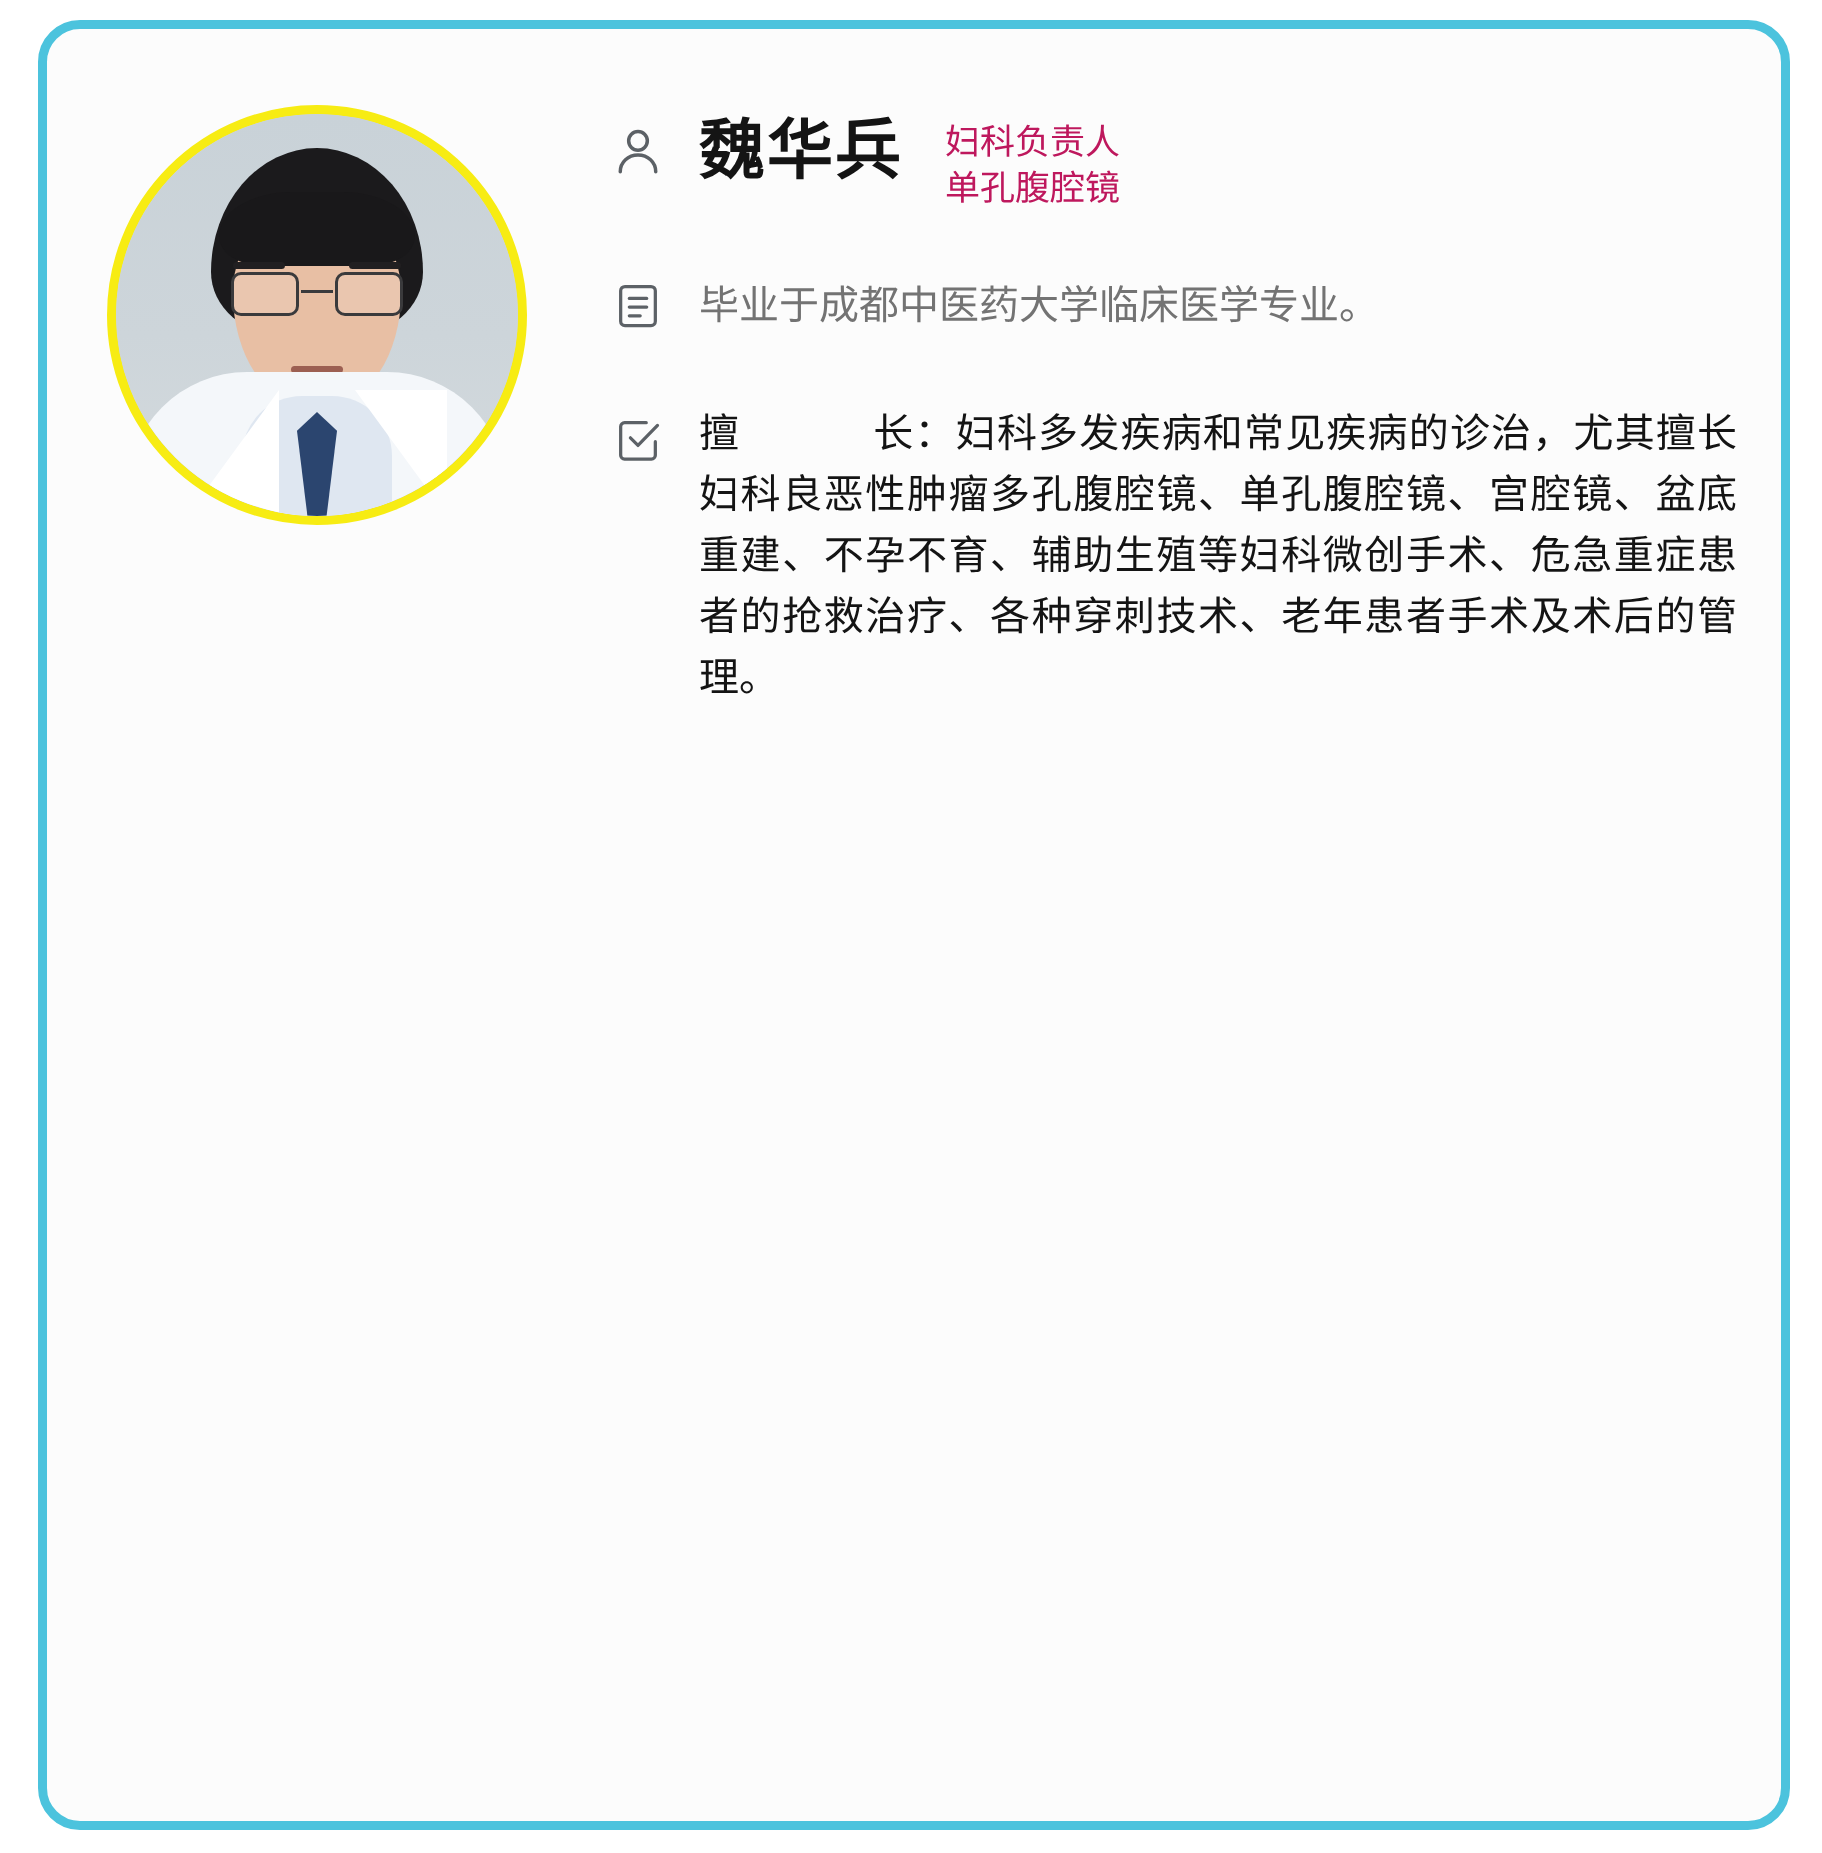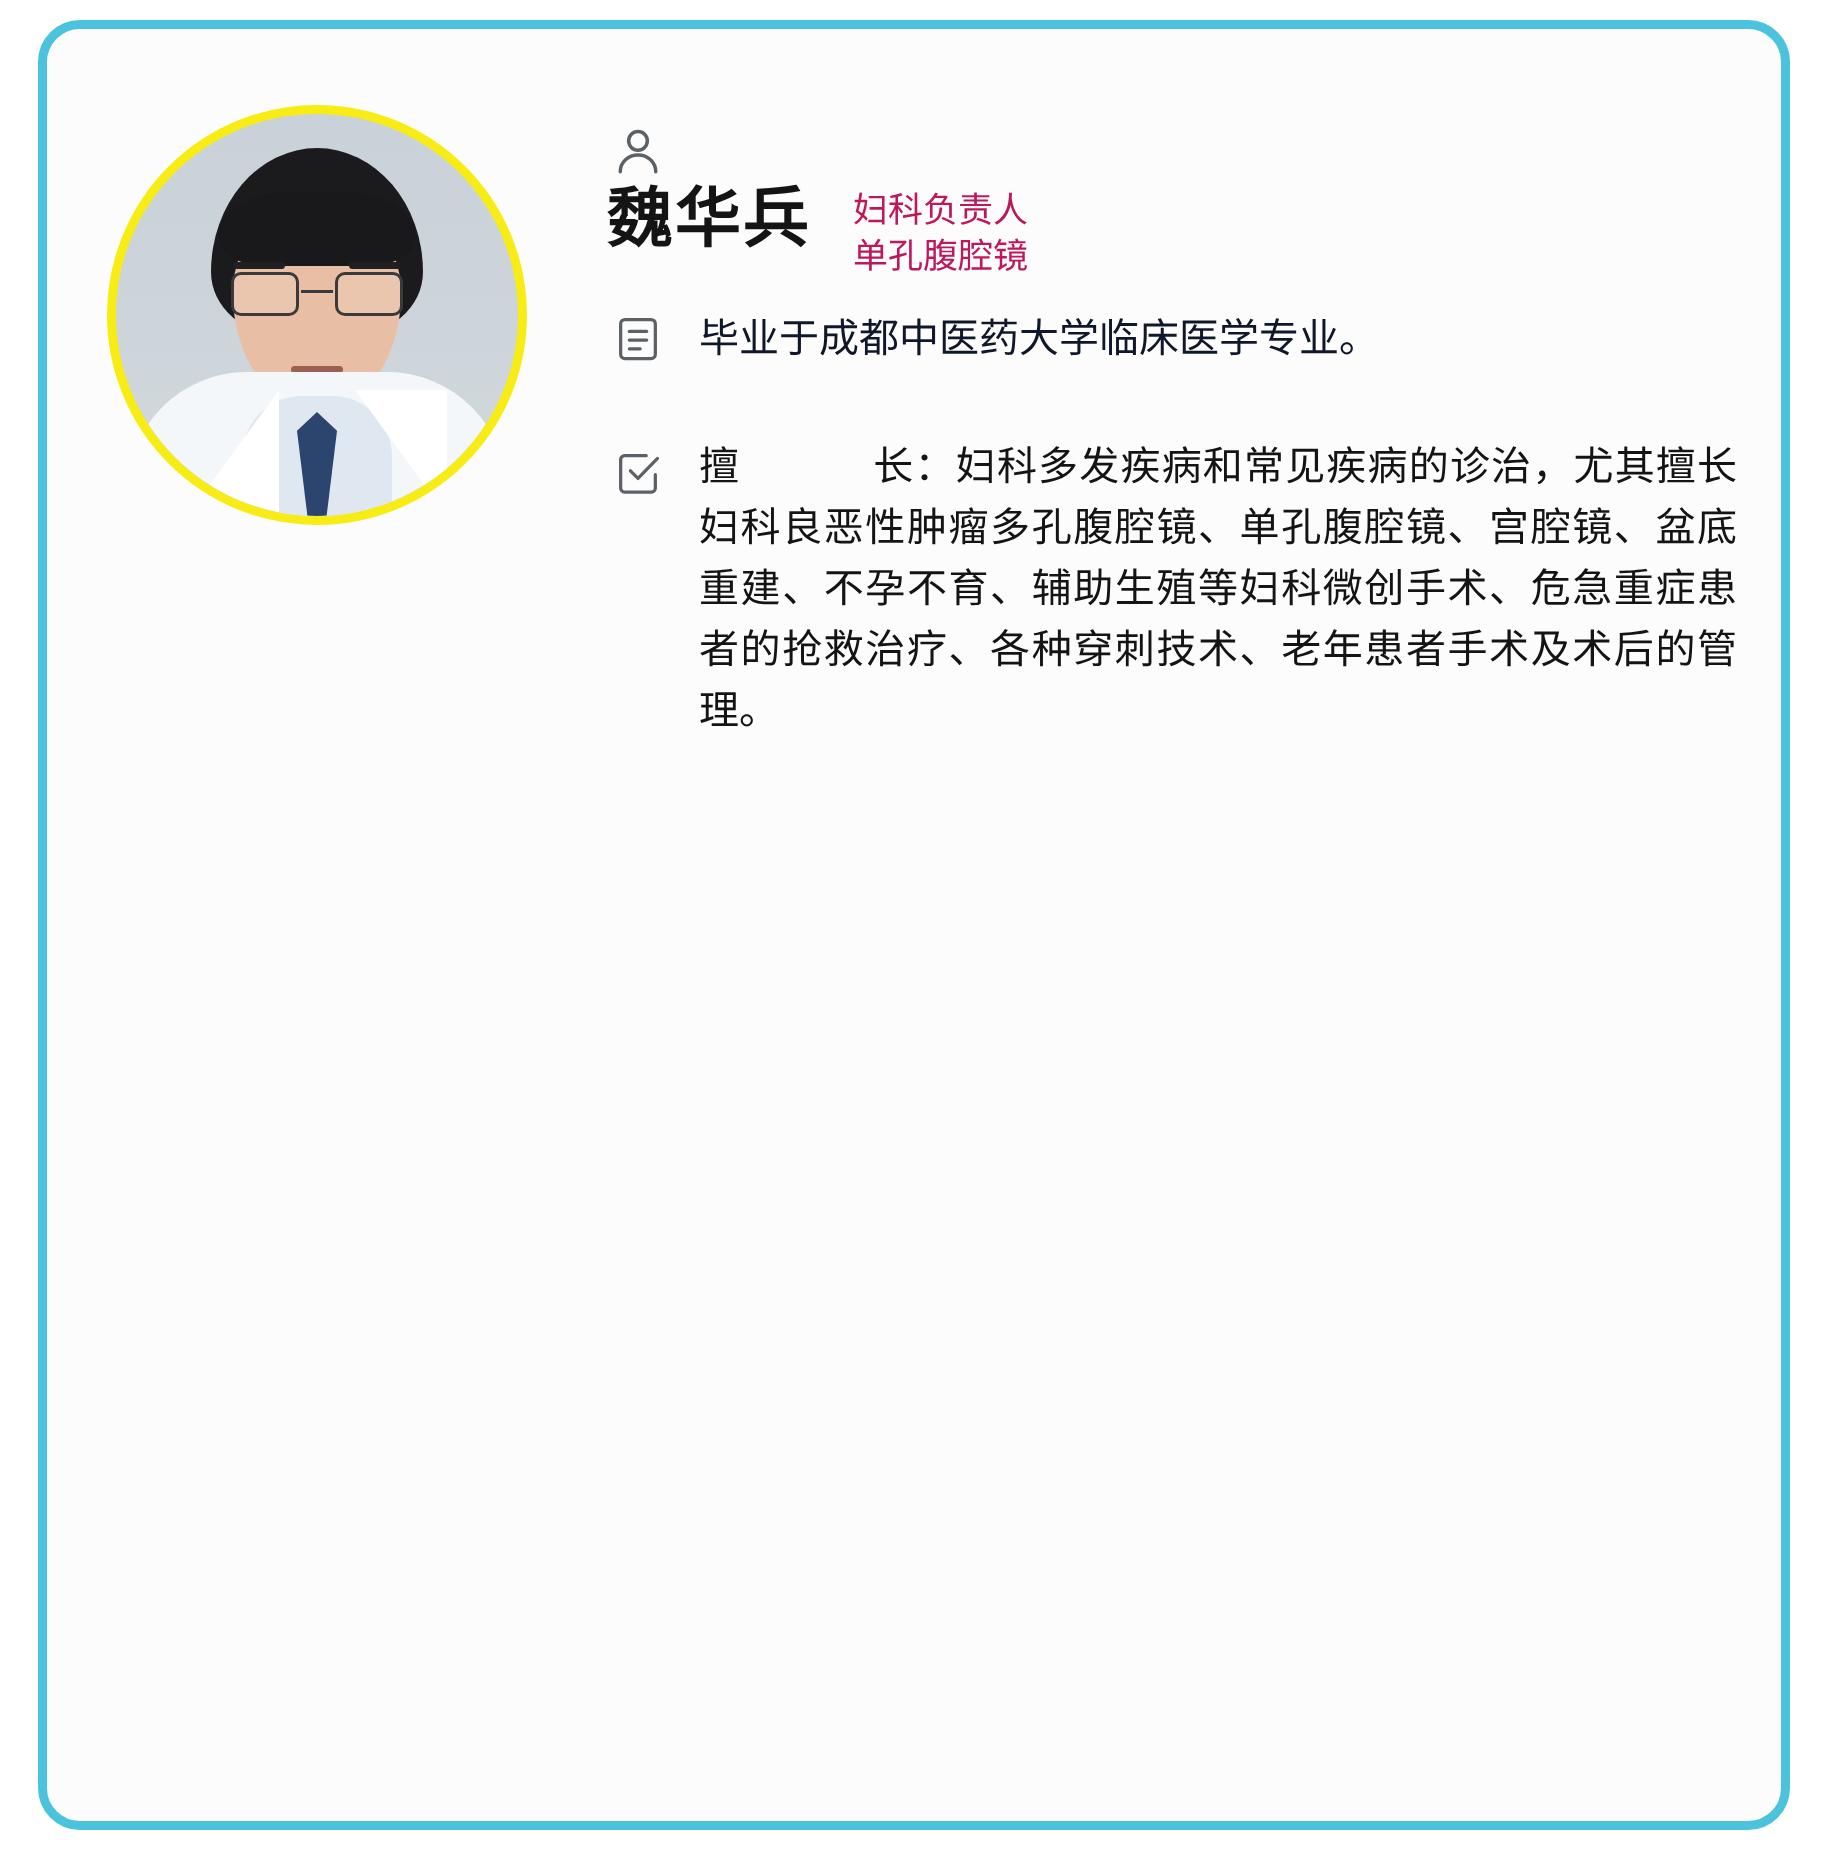--- a/index.html
+++ b/index.html
@@ -196,21 +196,21 @@
     left: 560px;
     top: 86px;
     width: 1130px;
   }
 
   .row {
     display: flex;
     align-items: flex-start;
     margin-bottom: 8px;
   }
-  .row.name-row { margin-bottom: 25px; flex-direction: column; }
+  .row.name-row { margin-bottom: 60px; }
   .row.edu-row { margin-bottom: 66px; }
 
   .ic {
     flex: 0 0 62px;
     width: 62px;
     height: 62px;
     margin-right: 30px;
     color: #5c6166;
     display: flex;
     align-items: center;
@@ -240,21 +240,21 @@
   .titles div {
     font-size: 35px;
     line-height: 1.32;
     color: #be185d;
     white-space: nowrap;
   }
 
   .edu-text {
     font-size: 40px;
     line-height: 1.4;
-    color: #0f172a;
+    color: #737373;
     padding-top: 6px;
   }
 
   .skill-text {
     font-size: 40px;
     line-height: 1.52;
     color: #141414;
     text-align: justify;
     text-justify: inter-ideograph;
     width: 1040px;

